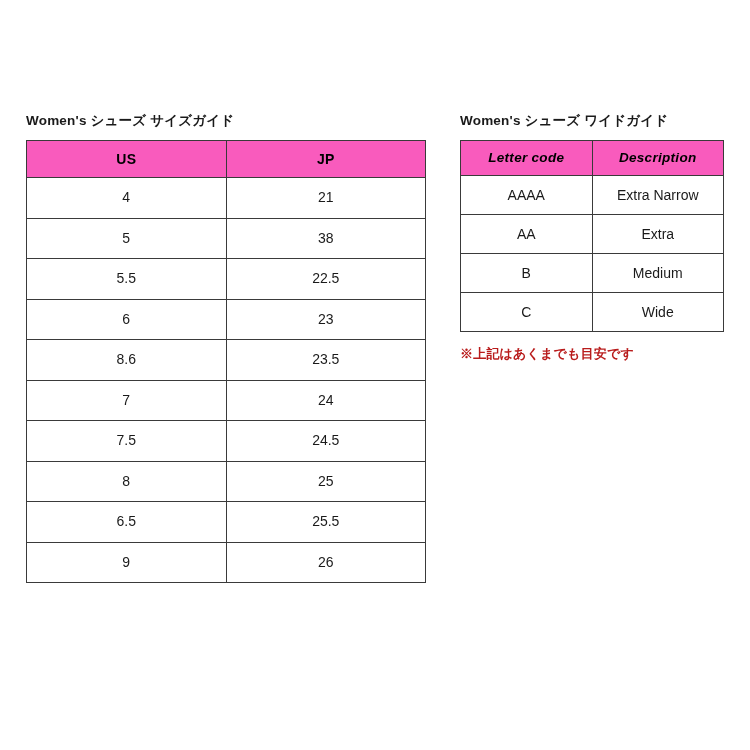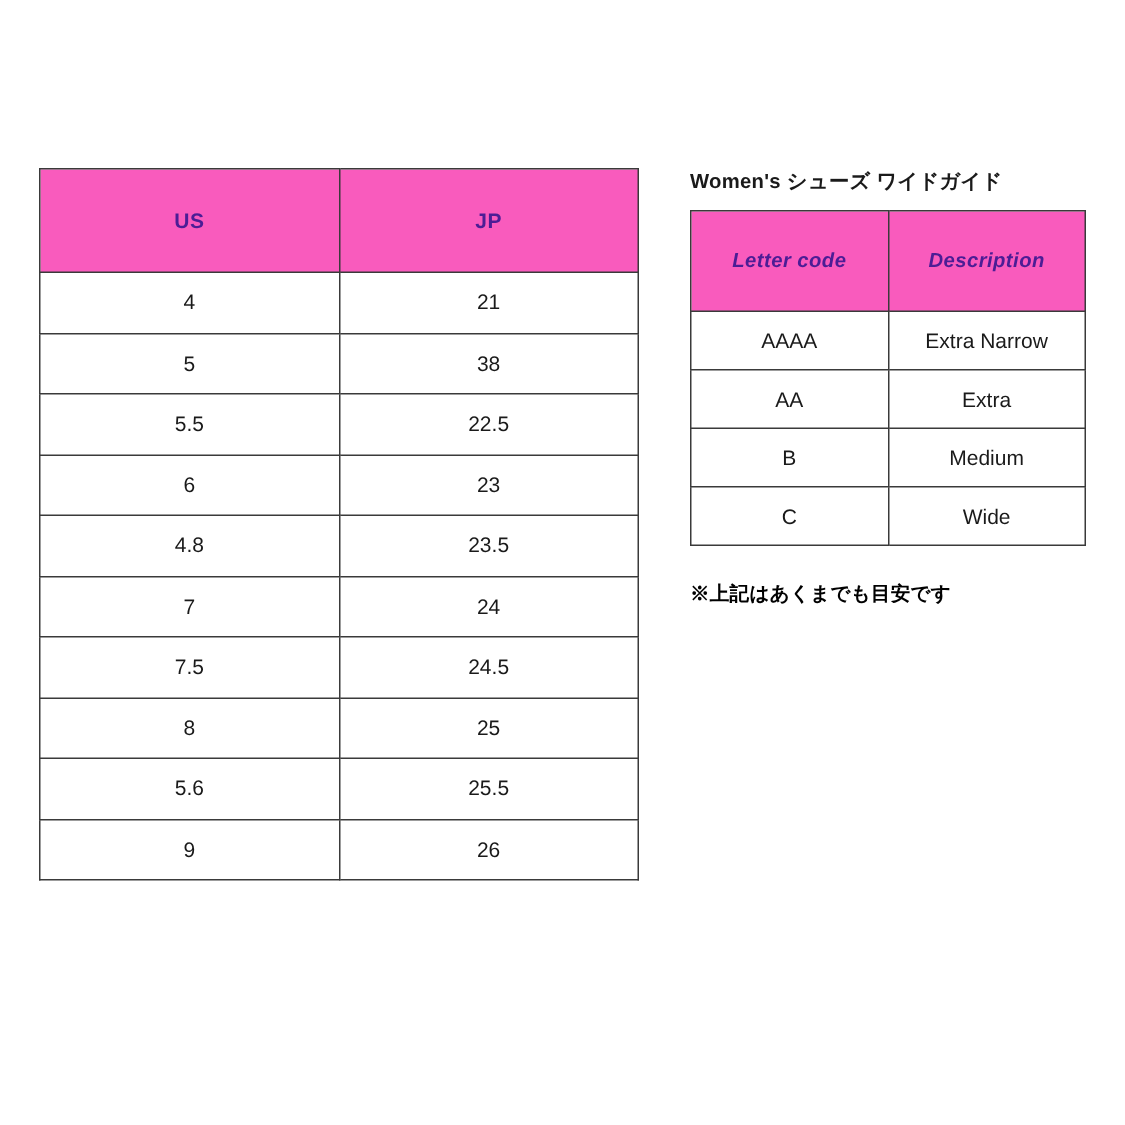--- a/index.html
+++ b/index.html
@@ -48,25 +48,25 @@
   }
   table.size-table th,
   table.size-table td {
     border: 1px solid #3a3a3a;
     text-align: center;
     font-size: 14px;
     color: #1a1a1a;
   }
   table.size-table th {
     background: #f95bbd;
-    color: #4c1d95;
+    color: #000000;
     font-weight: bold;
     height: 36px;
     line-height: 36px;
-    padding: 16px;
+    padding: 0;
     letter-spacing: 0.3px;
   }
   table.size-table td {
     height: 39.5px;
     line-height: 39.5px;
     padding: 0;
     background: #ffffff;
     font-weight: normal;
   }
   .panel-right table.size-table th {
@@ -75,34 +75,35 @@
     line-height: 34px;
     font-style: italic;
   }
   .panel-right table.size-table td {
     height: 38px;
     line-height: 38px;
     font-size: 14px;
     margin-left: 39px;
   }
   .note {
-    margin-top: 23px;
+    margin-top: 13px;
     font-size: 13px;
     font-weight: bold;
-    color: #000000;
+    color: #b91c1c;
     letter-spacing: 0.2px;
     white-space: nowrap;
   }
 </style>
 </head>
 <body>
 
 <div class="page">
 
   <div class="panel panel-left">
+    <div class="panel-title">Women's シューズ サイズガイド</div>
     <table class="size-table">
       <thead>
         <tr>
           <th>US</th>
           <th>JP</th>
         </tr>
       </thead>
       <tbody>
         <tr>
           <td>4</td>
@@ -114,37 +115,37 @@
         </tr>
         <tr>
           <td>5.5</td>
           <td>22.5</td>
         </tr>
         <tr>
           <td>6</td>
           <td>23</td>
         </tr>
         <tr>
-          <td>4.8</td>
+          <td>8.6</td>
           <td>23.5</td>
         </tr>
         <tr>
           <td>7</td>
           <td>24</td>
         </tr>
         <tr>
           <td>7.5</td>
           <td>24.5</td>
         </tr>
         <tr>
           <td>8</td>
           <td>25</td>
         </tr>
         <tr>
-          <td>5.6</td>
+          <td>6.5</td>
           <td>25.5</td>
         </tr>
         <tr>
           <td>9</td>
           <td>26</td>
         </tr>
       </tbody>
     </table>
   </div>
 

